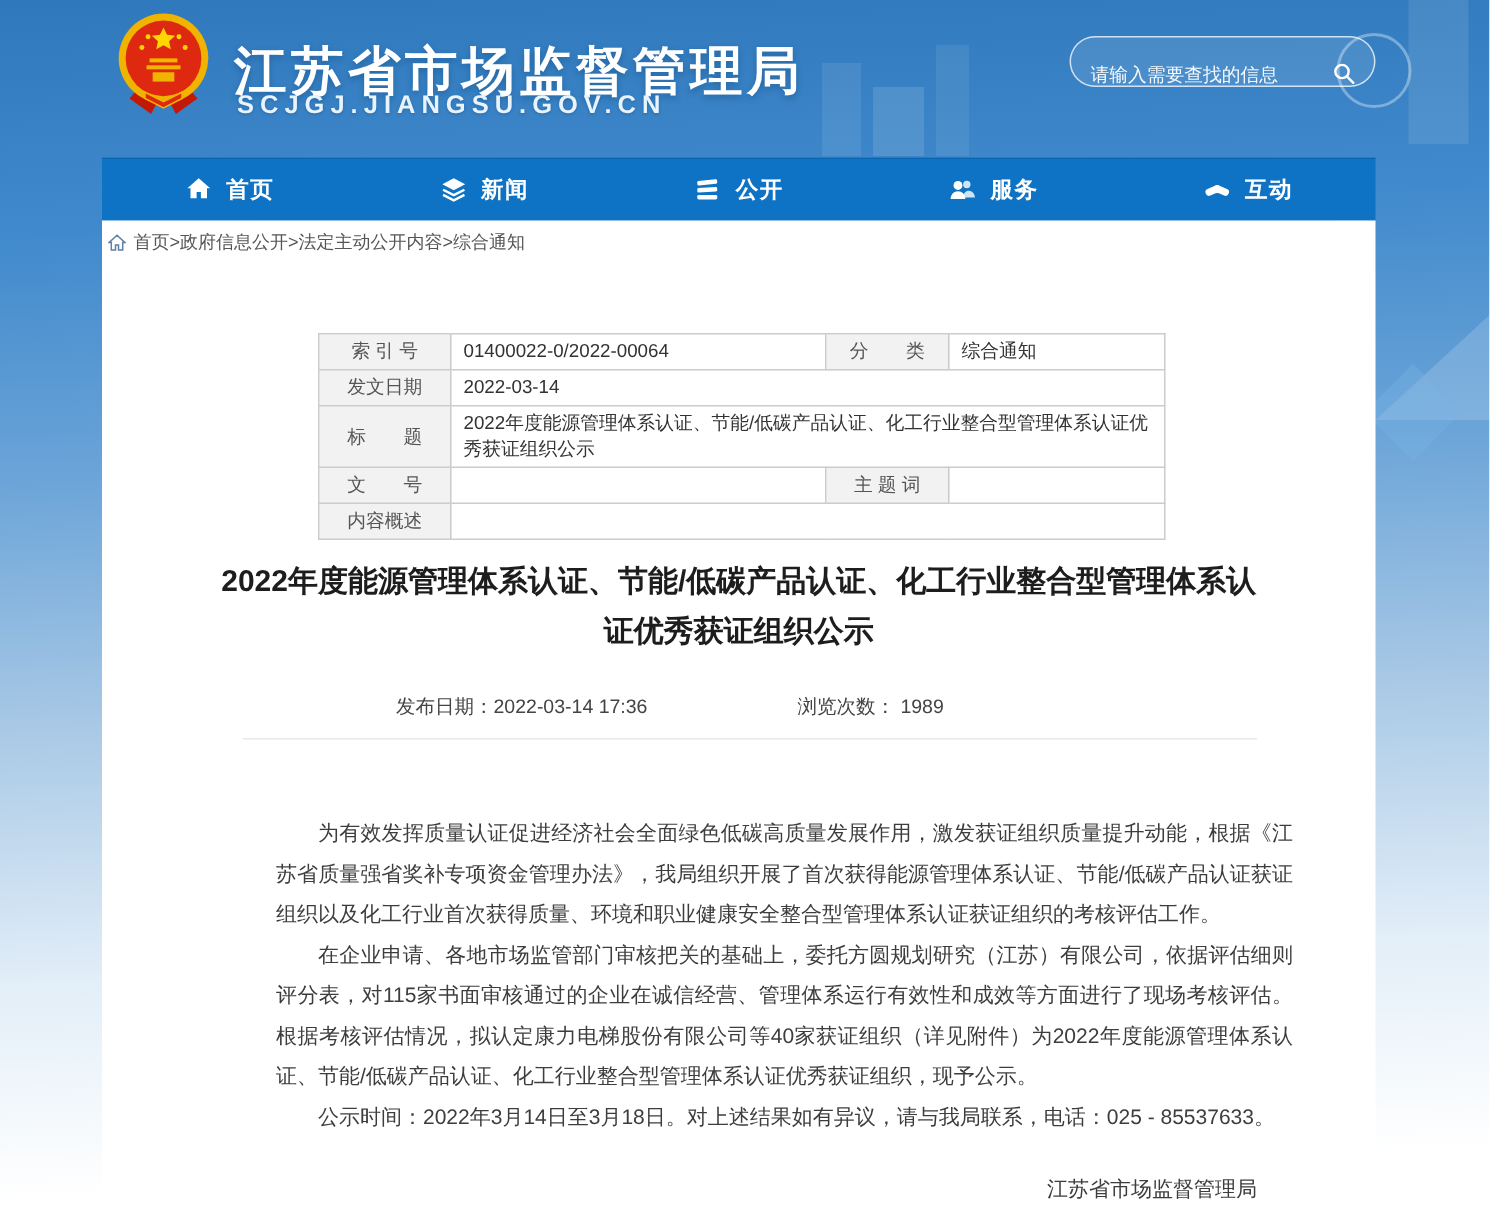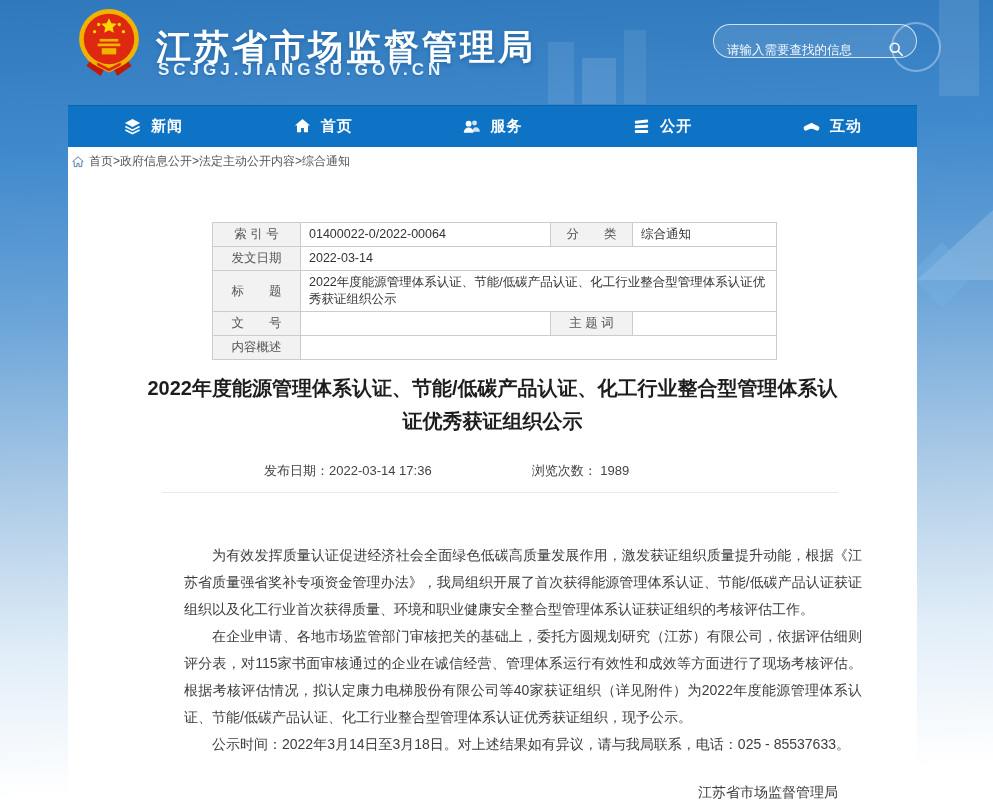--- a/index.html
+++ b/index.html
@@ -94,52 +94,52 @@
         <svg class="search-icn" viewBox="0 0 18 18">
           <circle cx="7.5" cy="7.5" r="5" fill="none" stroke="#ffffff" stroke-width="1.8"></circle>
           <line x1="11.5" y1="11.5" x2="16" y2="16" stroke="#ffffff" stroke-width="1.8" stroke-linecap="round"></line>
         </svg>
       </div>
     </div>
 
     <div class="main-nav">
       <div class="nav-item">
         <svg viewBox="0 0 20 20">
+          <path d="M10 2 L2 9 h2.2 v7 h4.3 v-4.5 h3 V16 h4.3 V9 H18 Z" fill="#ffffff"></path>
+        </svg>
+        <span>首页</span>
+      </div>
+      <div class="nav-item">
+        <svg viewBox="0 0 20 20">
           <path d="M10 2 L18 6.2 10 10.4 2 6.2 Z" fill="#ffffff"></path>
           <path d="M2.5 10 L10 13.8 17.5 10" fill="none" stroke="#ffffff" stroke-width="1.7"></path>
           <path d="M2.5 13.6 L10 17.4 17.5 13.6" fill="none" stroke="#ffffff" stroke-width="1.7"></path>
         </svg>
         <span>新闻</span>
       </div>
       <div class="nav-item">
         <svg viewBox="0 0 20 20">
-          <path d="M10 2 L2 9 h2.2 v7 h4.3 v-4.5 h3 V16 h4.3 V9 H18 Z" fill="#ffffff"></path>
-        </svg>
-        <span>首页</span>
+          <g fill="#ffffff">
+            <rect x="3" y="3.2" width="14" height="3.2" rx="1" transform="rotate(-6 10 5)"></rect>
+            <rect x="3" y="8.4" width="14" height="3.2" rx="1" transform="rotate(-3 10 10)"></rect>
+            <rect x="3" y="13.6" width="14" height="3.2" rx="1"></rect>
+          </g>
+        </svg>
+        <span>公开</span>
       </div>
       <div class="nav-item">
         <svg viewBox="0 0 20 20">
           <g fill="#ffffff">
             <circle cx="13.2" cy="6.3" r="2.6" opacity=".8"></circle>
             <path d="M10.6 15.5 c.2-3 1.8-4.8 4-4.8 2.3 0 4.2 2.1 4.3 4.8 Z" opacity=".8"></path>
             <circle cx="7" cy="7" r="3.1"></circle>
             <path d="M1.8 16.5 c.2-3.4 2.3-5.5 5.2-5.5 2.9 0 5 2.1 5.2 5.5 Z"></path>
           </g>
         </svg>
         <span>服务</span>
-      </div>
-      <div class="nav-item">
-        <svg viewBox="0 0 20 20">
-          <g fill="#ffffff">
-            <rect x="3" y="3.2" width="14" height="3.2" rx="1" transform="rotate(-6 10 5)"></rect>
-            <rect x="3" y="8.4" width="14" height="3.2" rx="1" transform="rotate(-3 10 10)"></rect>
-            <rect x="3" y="13.6" width="14" height="3.2" rx="1"></rect>
-          </g>
-        </svg>
-        <span>公开</span>
       </div>
       <div class="nav-item">
         <svg viewBox="0 0 20 20">
           <g fill="#ffffff">
             <rect x="1.5" y="8" width="11" height="5" rx="2.4" transform="rotate(-24 7 10.5)"></rect>
             <rect x="7.5" y="8" width="11" height="5" rx="2.4" transform="rotate(24 13 10.5)"></rect>
             <rect x="7.6" y="7.2" width="4.8" height="4.8" rx="1.4" transform="rotate(45 10 9.6)"></rect>
           </g>
         </svg>
         <span>互动</span>

